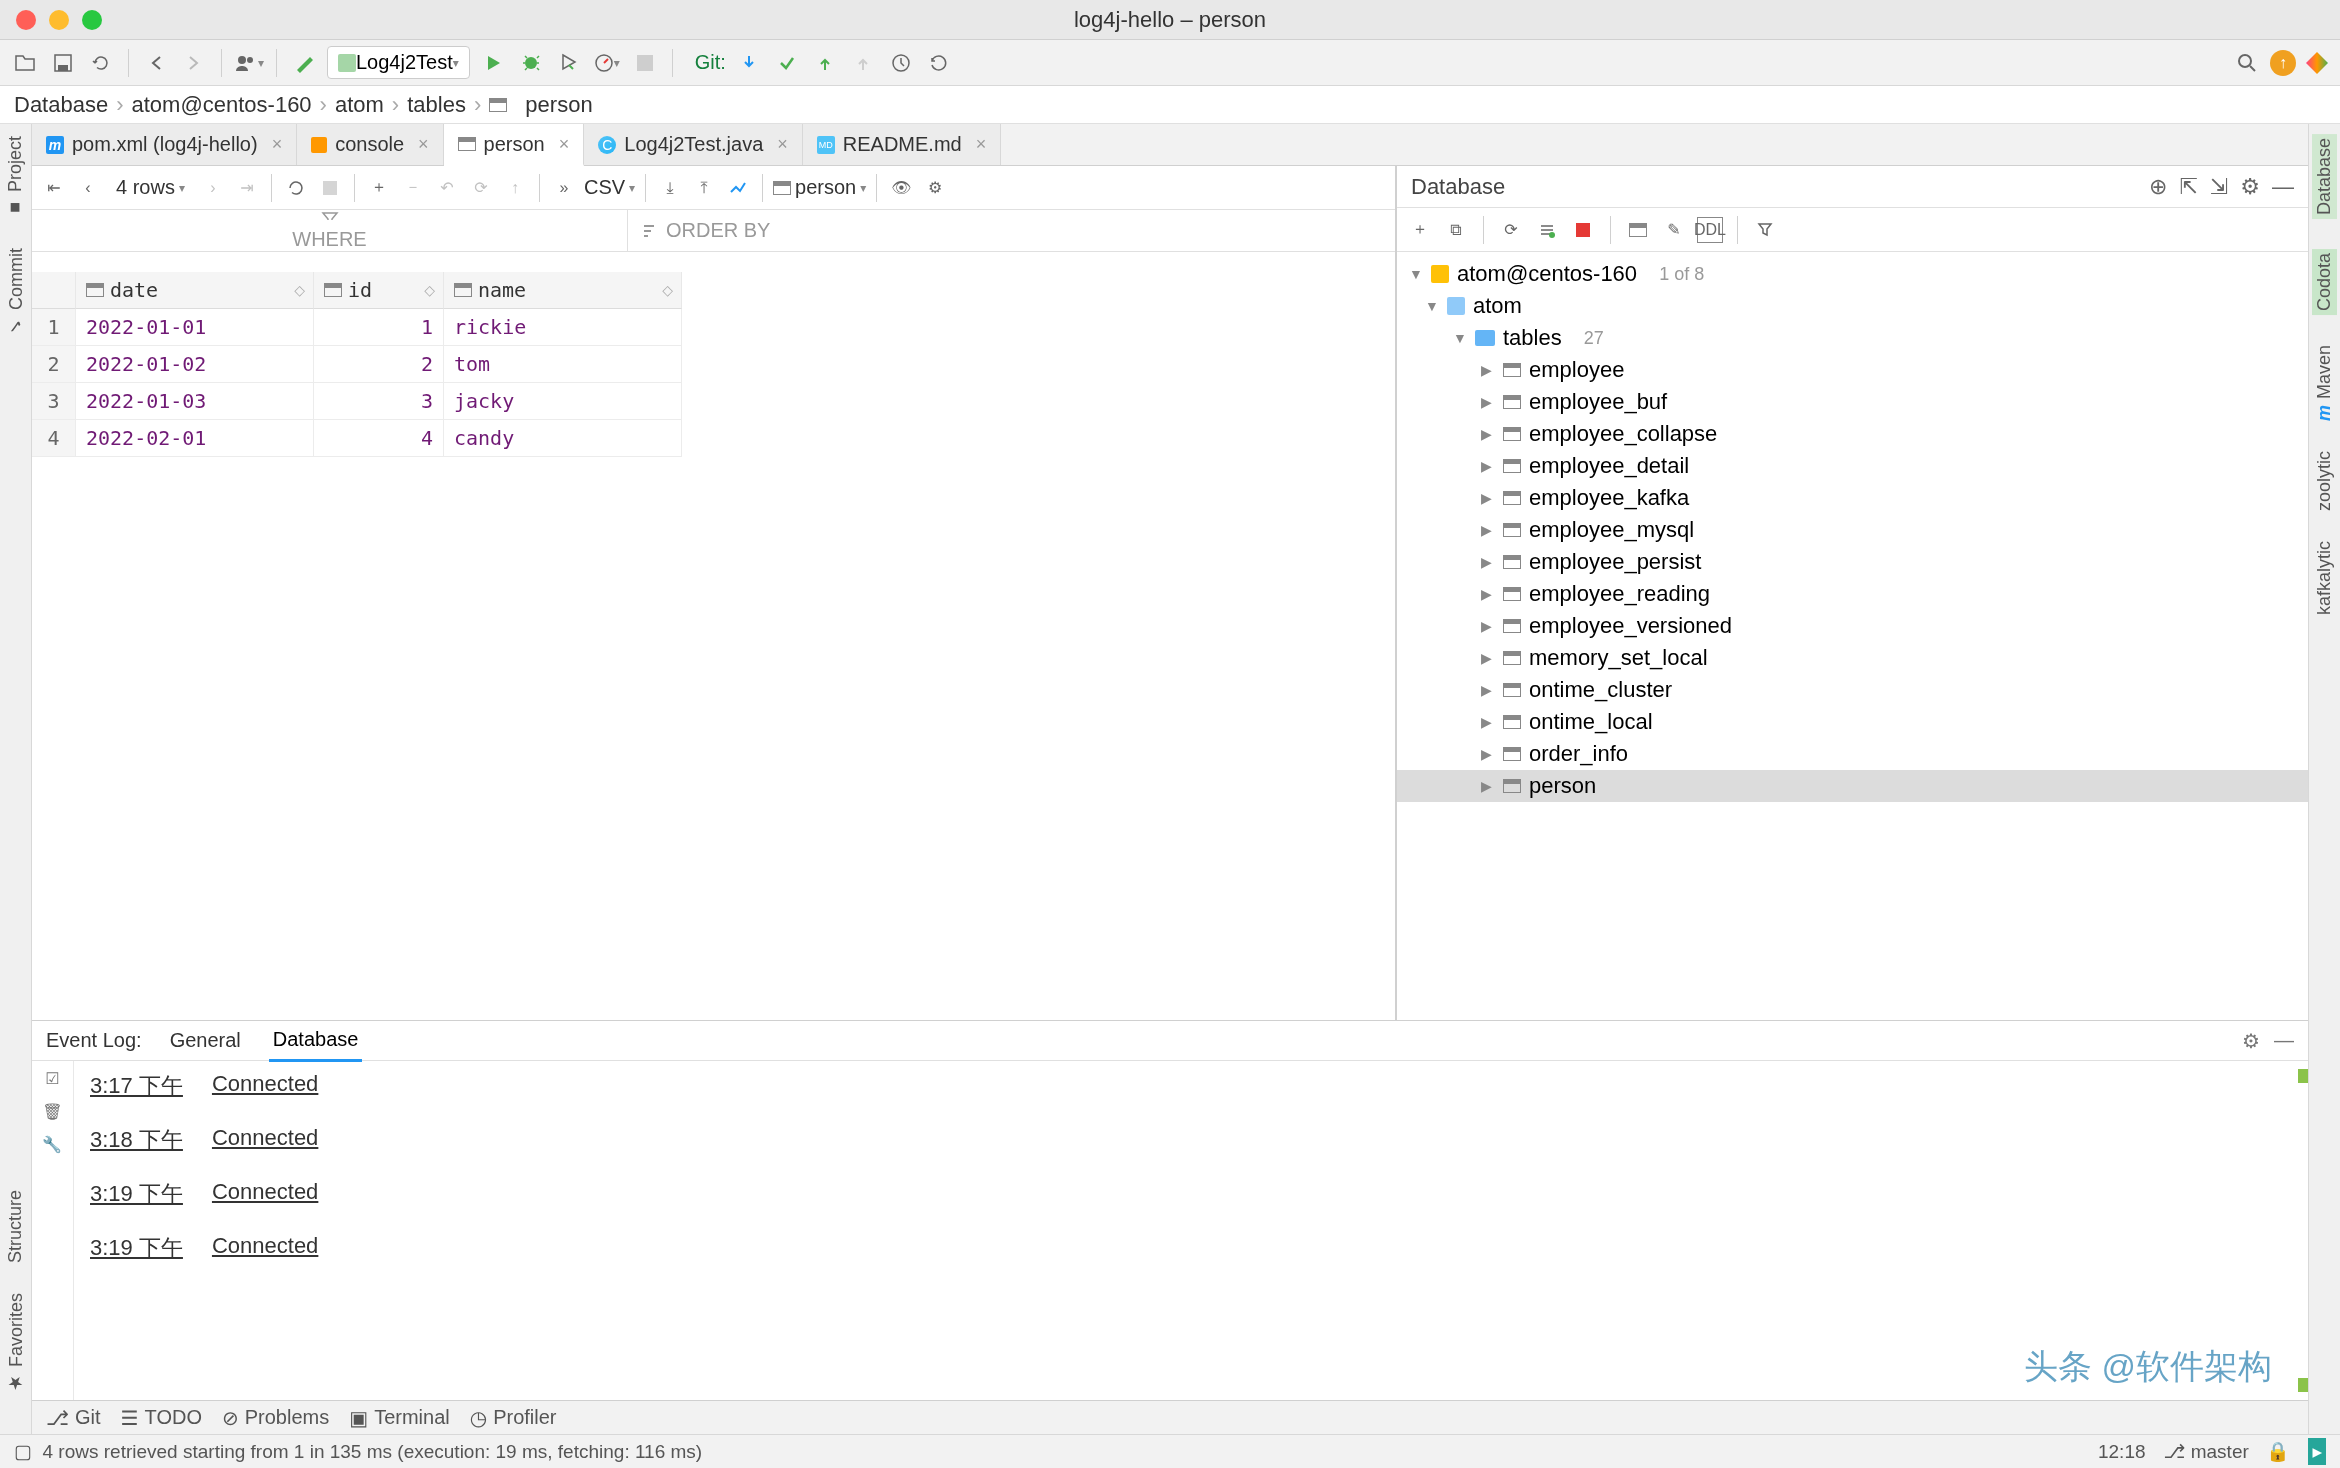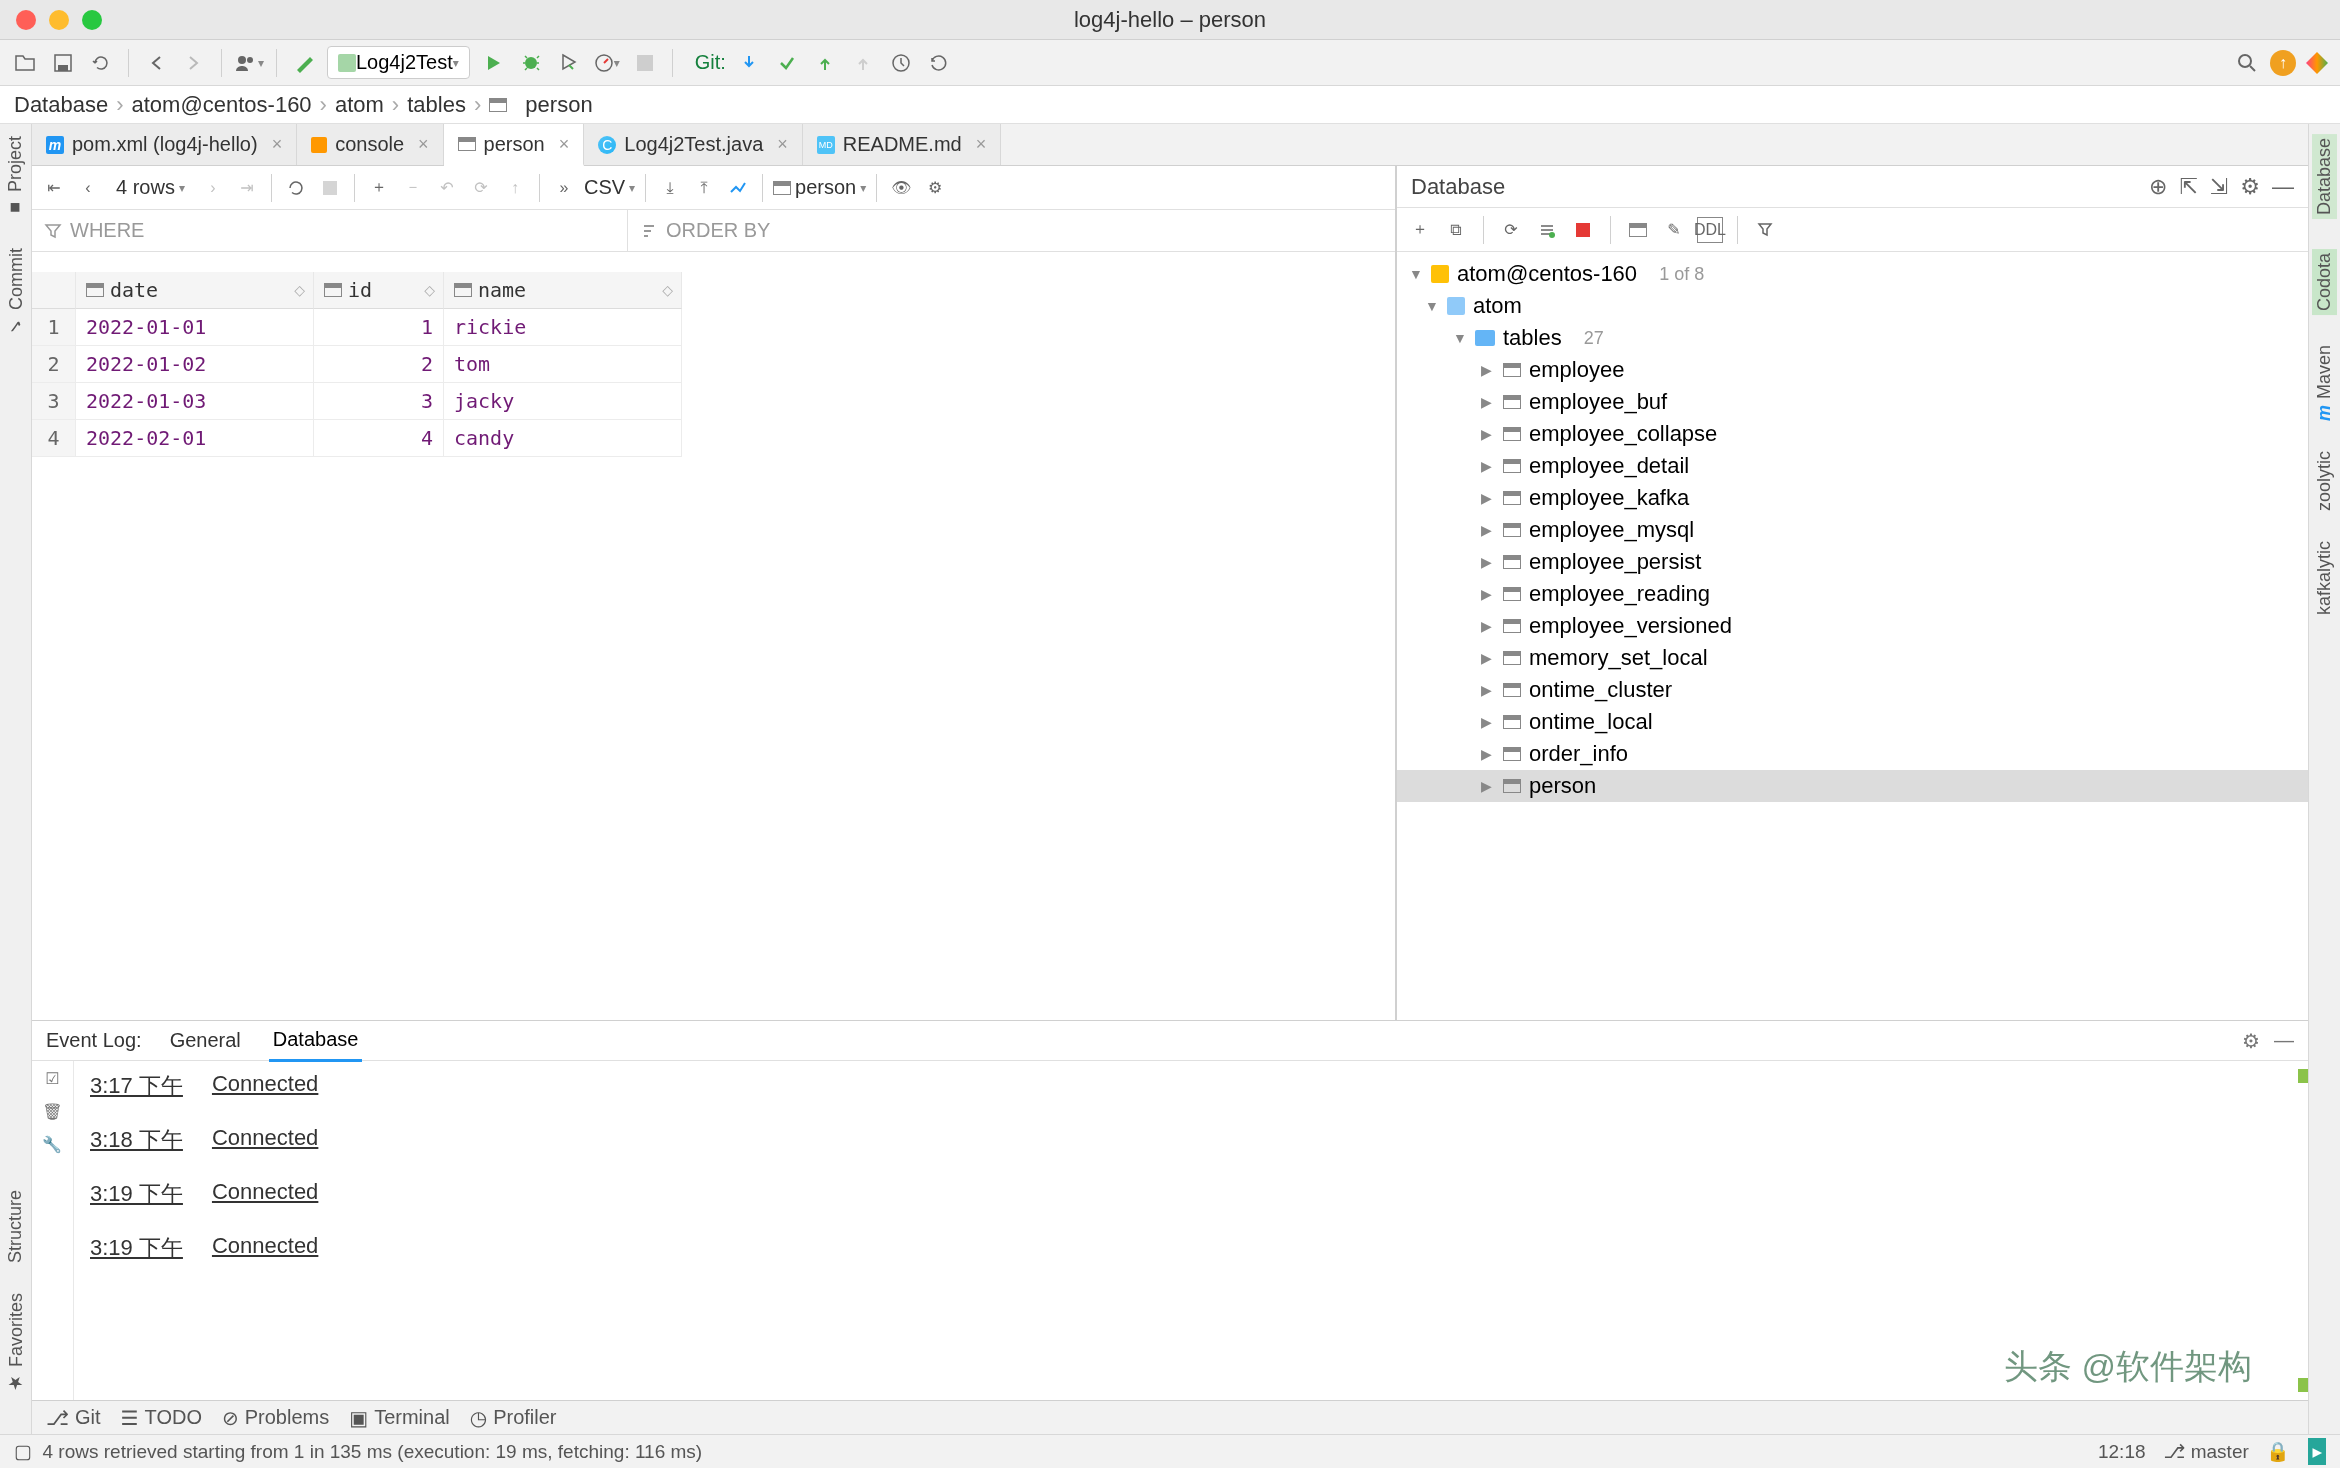--- a/index.html
+++ b/index.html
@@ -43,21 +43,21 @@
 .md-ico { background: #4fc3f7; color: #fff; font-size: 9px; border-radius: 2px; }
 .editor-split { flex: 1; display: flex; min-height: 0; }
 .editor-main { flex: 1; background: #fff; display: flex; flex-direction: column; border-right: 1px solid #d0d0d0; }
 .db-tool { height: 44px; border-bottom: 1px solid #e0e0e0; display: flex; align-items: center; padding: 0 8px; gap: 6px; }
 .db-tool .ico { width: 28px; height: 28px; display: flex; align-items: center; justify-content: center; color: #666; cursor: pointer; }
 .row-count { font-size: 20px; color: #333; display: flex; align-items: center; gap: 4px; padding: 0 8px; }
 .csv-sel { font-size: 20px; color: #333; display: flex; align-items: center; gap: 4px; }
 .person-sel { display: flex; align-items: center; gap: 4px; font-size: 20px; color: #333; }
 .filter-row { height: 42px; border-bottom: 1px solid #e0e0e0; display: flex; }
 .filter-box { display: flex; align-items: center; gap: 8px; padding: 0 12px; font-family: "Menlo", monospace; font-size: 20px; color: #999; }
-.filter-box:first-child { width: 596px; border-right: 1px solid #e0e0e0; }
+.filter-box:first-child { width: 596px; border-right: 1px solid #e0e0e0; flex-direction: column; }
 .data-grid { display: grid; grid-template-columns: 44px 238px 130px 238px; margin-top: 20px; }
 .gh { background: #f5f5f5; border-bottom: 1px solid #dcdcdc; border-right: 1px solid #e8e8e8; padding: 6px 10px; font-family: "Menlo", monospace; font-size: 20px; color: #333; display: flex; align-items: center; gap: 6px; position: relative; }
 .gh .sort { position: absolute; right: 8px; color: #aaa; font-size: 14px; }
 .gc { border-bottom: 1px solid #ececec; border-right: 1px solid #ececec; padding: 6px 10px; font-family: "Menlo", monospace; font-size: 20px; color: #701a75; }
 .gc.num { text-align: right; }
 .gc.rownum { background: #f5f5f5; text-align: center; color: #666; }
 .db-panel { width: 912px; background: #fff; display: flex; flex-direction: column; border-left: 1px solid #d0d0d0; }
 .db-header { height: 42px; border-bottom: 1px solid #e0e0e0; display: flex; align-items: center; padding: 0 14px; font-size: 22px; color: #444; }
 .db-header .actions { margin-left: auto; display: flex; gap: 12px; color: #666; }
 .db-ptool { height: 44px; border-bottom: 1px solid #e0e0e0; display: flex; align-items: center; padding: 0 10px; gap: 10px; }
@@ -82,21 +82,21 @@
 .el-header .actions { margin-left: auto; display: flex; gap: 14px; color: #777; }
 .el-body { flex: 1; display: flex; }
 .el-side { width: 42px; border-right: 1px solid #e8e8e8; display: flex; flex-direction: column; align-items: center; padding-top: 8px; gap: 14px; color: #777; }
 .el-content { flex: 1; padding: 10px 16px; font-size: 22px; color: #333; position: relative; }
 .el-line { display: flex; gap: 29px; margin-bottom: 24px; text-decoration: underline; }
 .el-line .time { color: #333; }
 .bottom-bar { height: 34px; border-top: 1px solid #d0d0d0; background: #f2f2f2; display: flex; align-items: center; padding: 0 14px; gap: 20px; font-size: 20px; color: #555; }
 .bottom-bar .item { display: flex; align-items: center; gap: 6px; cursor: pointer; }
 .status-bar { height: 34px; border-top: 1px solid #d8d8d8; background: #f2f2f2; display: flex; align-items: center; padding: 0 14px; font-size: 19px; color: #555; }
 .status-bar .right { margin-left: auto; display: flex; gap: 18px; align-items: center; }
-.watermark { position: absolute; right: 56px; bottom: 10px; font-size: 34px; color: #14532d; font-weight: 500; opacity: .6; }
+.watermark { position: absolute; right: 36px; bottom: 10px; font-size: 34px; color: #0369a1; font-weight: 500; opacity: .6; }
 svg { display: block; }
 .chev { font-size: 12px; color: #888; }
 .green-stripe { position: absolute; right: 0; width: 10px; height: 14px; background: #8bc34a; }
 </style>
 </head>
 <body>
 
 <div class="titlebar">
   <div class="traffic">
     <span class="red"></span>

